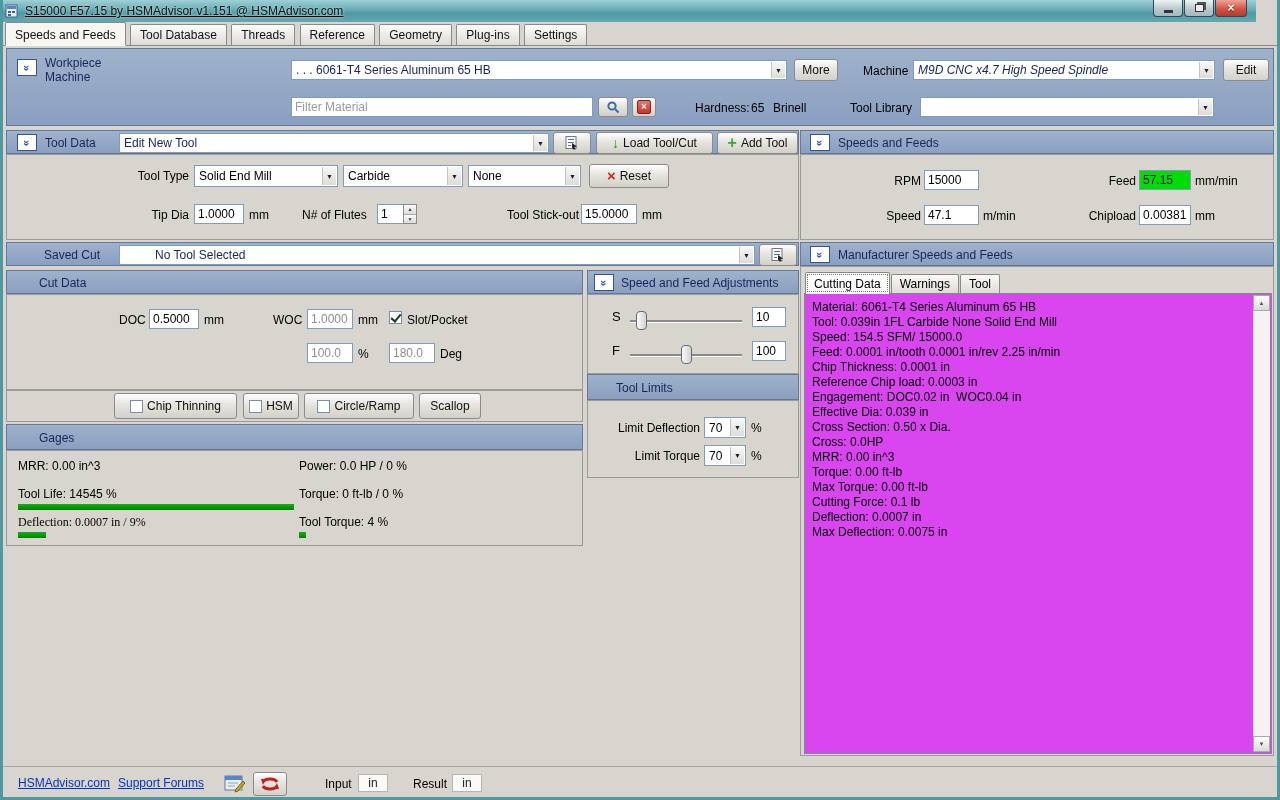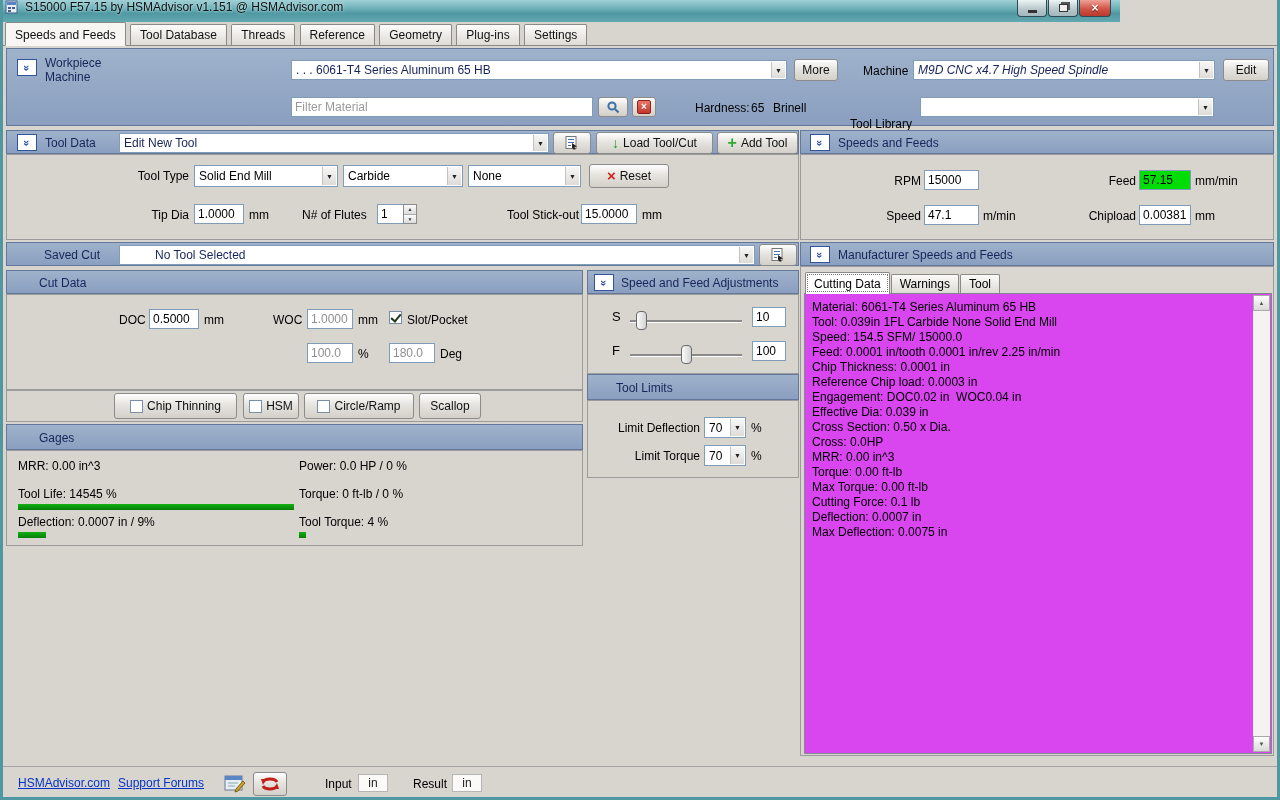--- a/index.html
+++ b/index.html
@@ -2,22 +2,22 @@
 <html><head>
 <meta charset="utf-8">
 <style>
   * { box-sizing: border-box; margin: 0; padding: 0; }
   html,body { width:1280px; height:800px; }
   body { font-family:"Liberation Sans","DejaVu Sans",sans-serif; font-size:12px; color:#000; background:#d8d5ce; }
 
   .window { position:relative; width:1280px; height:800px; border-left:3px solid #4f98a2; border-right:3px solid #4f98a2; border-bottom:3px solid #4f98a2; background:#d8d5ce; overflow:hidden; }
 
   
-  .titlebar { position:absolute; left:-3px; top:0; width:1120px; height:22px;
-    background:linear-gradient(180deg,#9fd0d6 0%,#66abb4 45%,#4f98a2 60%,#63a8b1 100%); display:flex; padding-left:5px; }
+  .titlebar { position:absolute; left:-3px; top:0; width:1256px; height:22px;
+    background:linear-gradient(180deg,#9fd0d6 0%,#66abb4 45%,#4f98a2 60%,#63a8b1 100%); display:flex; align-items:center; padding-left:5px;text-decoration:underline; }
   .title-text { font-size:12px; color:#101010; margin-left:6px; text-shadow:0 0 3px #cfeef2; }
   .win-controls { position:absolute; right:9px; top:0; display:flex; }
   .wbtn { width:30px; height:17px; border:1px solid #2e4a52; border-top:none; border-radius:0 0 4px 4px; background:linear-gradient(#edf4f5,#b9c9cd 55%,#a3b7bc); display:flex; align-items:center; justify-content:center; margin-left:1px; }
   .wbtn.close { width:32px; background:linear-gradient(#efa399,#d05546 55%,#b93a2c); }
   .glyph-min { width:9px; height:3px; background:#333; margin-top:7px; }
   .glyph-max { width:9px; height:8px; border:1px solid #333; background:#eee; box-shadow:2px -2px 0 -0px #555; }
   .glyph-close { color:#fff; font-weight:bold; font-size:12px; line-height:12px; text-shadow:0 1px 1px #5c150c; }
 
   
   .tabstrip { position:absolute; top:22px; left:0; width:1274px; height:24px; border-bottom:1px solid #898989; padding-left:2px; }
@@ -149,21 +149,21 @@
           <circle cx="6" cy="6" r="3.6" fill="none" stroke="#3a6ea5" stroke-width="2"></circle>
           <line x1="9" y1="9" x2="12.5" y2="12.5" stroke="#3a6ea5" stroke-width="2"></line>
         </svg>
       </div>
       <div class="btn" style="left:625px; top:48px; width:24px; height:20px;">
         <span class="icon-clear">×</span>
       </div>
       <span class="lbl" style="left:688px; top:52px;">Hardness:</span>
       <span class="lbl" style="left:744px; top:52px;">65</span>
       <span class="lbl" style="left:766px; top:52px;">Brinell</span>
-      <span class="lbl" style="left:843px; top:52px;margin-top:16px;">Tool Library</span>
+      <span class="lbl" style="left:843px; top:52px;">Tool Library</span>
       <div class="combo" style="left:913px; top:48px; width:294px; height:20px;">
         <span></span>
         <span class="arr">▼</span>
       </div>
     </div>
 
     <div class="hdr" style="left:3px; top:84px; width:793px; height:24px;">
       <div class="chev-btn" style="position:absolute; left:10px; top:3px;">
           <span class="chev">»</span>
         </div>
@@ -316,21 +316,21 @@
 
     <div class="hdr" style="left:3px; top:378px; width:577px; height:26px;">
       <span class="lbl hlbl" style="left:32px; top:6px;">Gages</span>
     </div>
     <div class="box" style="left:3px; top:404px; width:577px; height:96px;">
       <span class="lbl" style="left:11px; top:8px;">MRR: 0.00 in^3</span>
       <span class="lbl" style="left:292px; top:8px;">Power: 0.0 HP / 0 %</span>
       <span class="lbl" style="left:11px; top:36px;">Tool Life: 14545 %</span>
       <div class="bar" style="left:11px; top:53px; width:276px;"></div>
       <span class="lbl" style="left:292px; top:36px;">Torque: 0 ft-lb / 0 %</span>
-      <span class="lbl" style="left:11px; top:64px;">Deflection: 0.0007 in / 9%</span>
+      <span class="lbl" style="left:11px; top:64px;font-family:Liberation Serif, serif;">Deflection: 0.0007 in / 9%</span>
       <div class="bar" style="left:11px; top:81px; width:28px;"></div>
       <span class="lbl" style="left:292px; top:64px;">Tool Torque: 4 %</span>
       <div class="bar" style="left:292px; top:81px; width:7px;"></div>
     </div>
 
     <div class="hdr" style="left:584px; top:224px; width:212px; height:24px;">
       <div class="chev-btn" style="position:absolute; left:6px; top:3px;">
           <span class="chev">»</span>
         </div>
       <span class="lbl hlbl" style="left:33px; top:5px;">Speed and Feed Adjustments</span>

